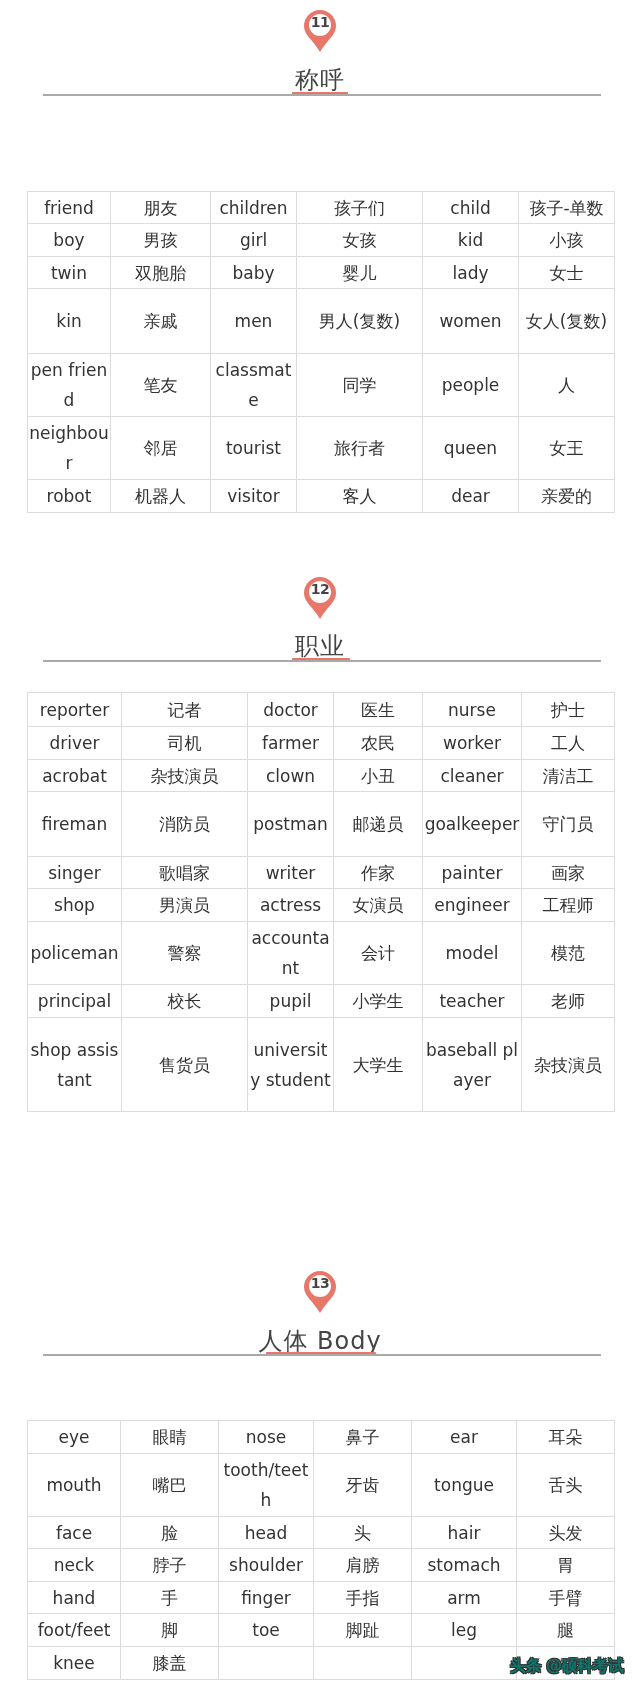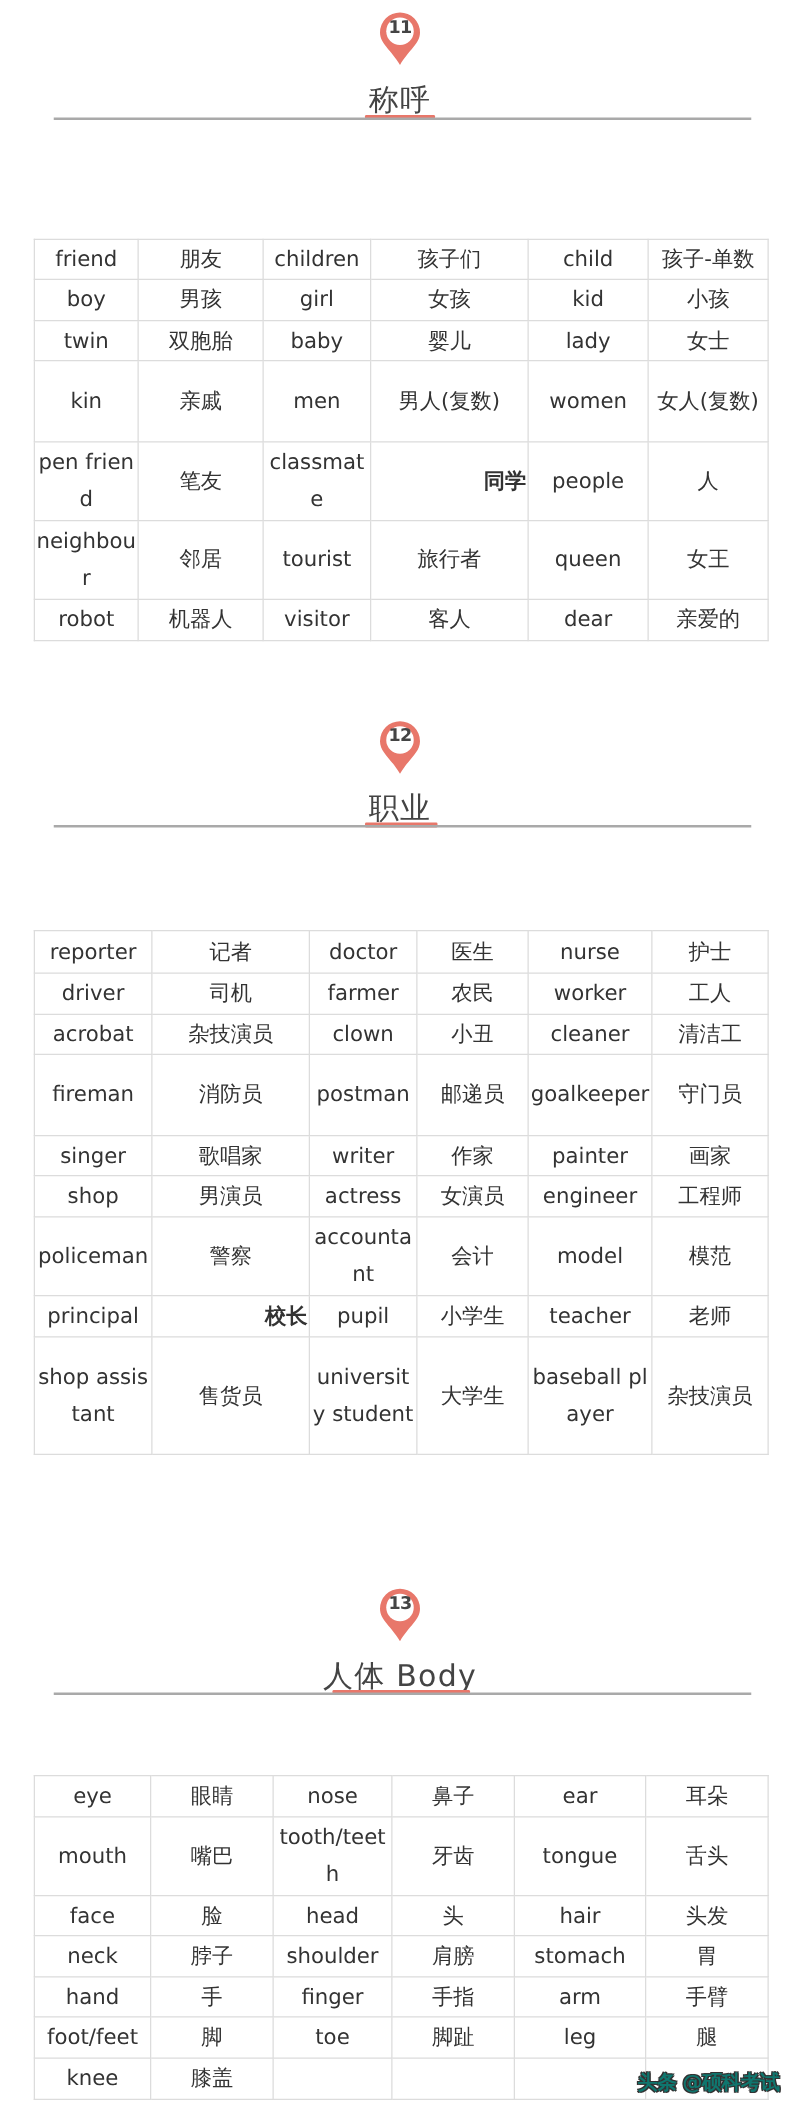--- a/index.html
+++ b/index.html
@@ -13,21 +13,21 @@
              font-family:"DejaVu Sans",sans-serif; letter-spacing:-0.5px; }
   .sec-title { position:absolute; left:0; width:640px; text-align:center;
                font-size:24px; color:#444; letter-spacing:1px; }
   .divider { position:absolute; left:43px; width:558px; height:2px; background:#a9a9a9; }
   .accent { position:absolute; height:4px; background:#e8776a; border-radius:1px; }
   table.vocab { position:absolute; left:27px; width:587px; border-collapse:collapse;
                 table-layout:fixed; }
   table.vocab td { border:1.5px solid #dcdcdc; text-align:center; vertical-align:middle;
                    font-size:17px; line-height:30px; padding:0 1px; color:#333;
                    word-break:break-all; overflow:hidden; }
-  table.vocab td.left { text-align:right;font-weight:bold; }
+  table.vocab td.left { text-align:center; }
   .watermark { position:absolute; left:510px; top:1656px; font-size:16px; color:#0f766e;
                font-weight:bold; letter-spacing:-0.5px;
                text-shadow: 0 0 1px #333, 1px 1px 0 #333, -1px -1px 0 #333, 1px -1px 0 #333, -1px 1px 0 #333; }
 </style>
 </head>
 <body>
 
 <div class="section-head" style="top:0;">
   <div class="pin" style="top:9px;">
     <svg width="34" height="44" viewBox="0 0 34 44">
@@ -116,21 +116,21 @@
         <path d="M17 1 A16 16 0 0 1 33 17 C33 26 24 31 17 43 C10 31 1 26 1 17 A16 16 0 0 1 17 1 Z" fill="#e8776a"></path>
         <circle cx="17" cy="16" r="11" fill="#fff"></circle>
       </svg>
     <div class="pin-num">12</div>
   </div>
   <div class="sec-title" style="top:630px;">职业</div>
   <div class="accent" style="left:292px;width:58px;top:658px;"></div>
   <div class="divider" style="top:660px;"></div>
 </div>
 
-<table class="vocab" style="top:744px;border-radius:24px;">
+<table class="vocab" style="top:692px;border-radius:24px;">
   <colgroup>
       <col style="width:94px">
       <col style="width:126px">
       <col style="width:86px">
       <col style="width:89px">
       <col style="width:99px">
       <col style="width:93px">
     </colgroup>
   <tbody>
       <tr style="height:34px">

